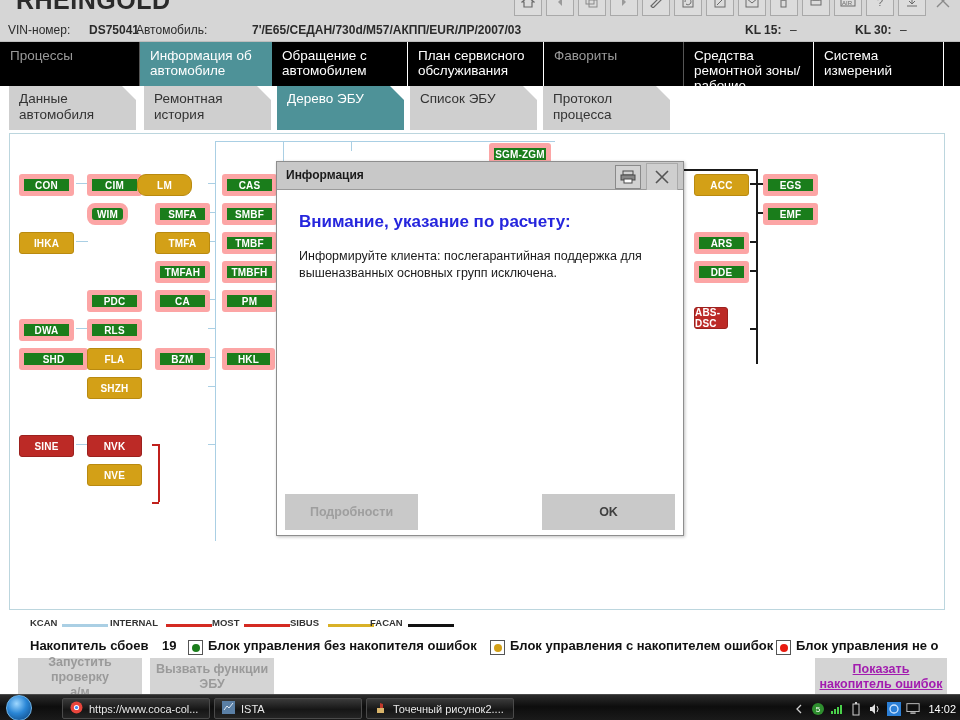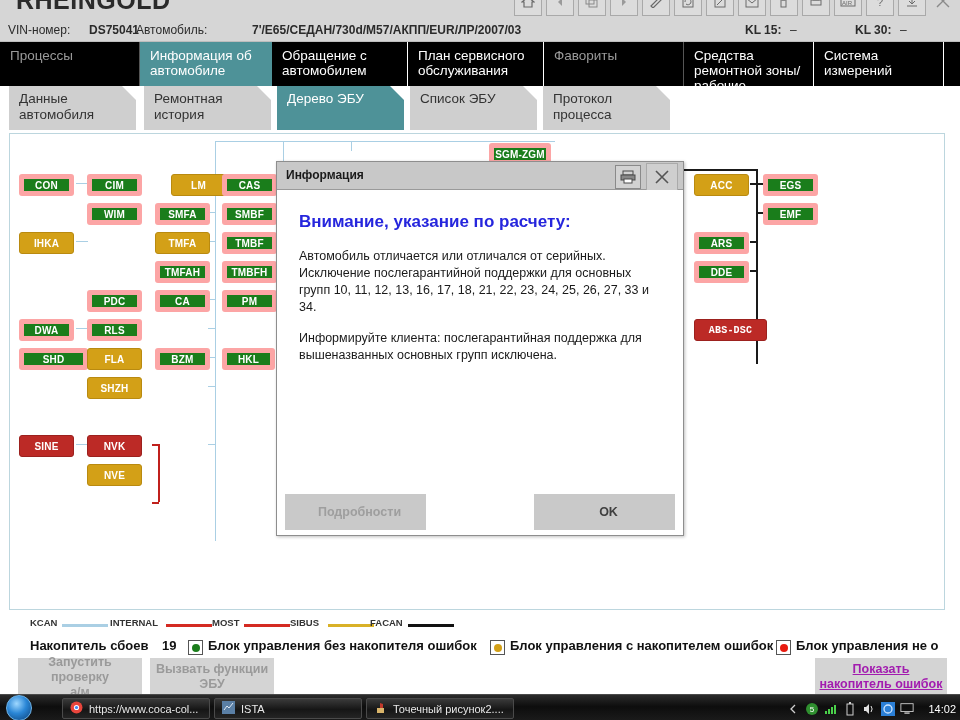--- a/index.html
+++ b/index.html
@@ -100,39 +100,39 @@
   .dlg-btn-print{position:absolute;right:42px;top:3px;width:24px;height:22px;
                  border:1px solid #8a8a8a;background:#d2d2d2;display:flex;align-items:center;justify-content:center;}
   .dlg-btn-close{position:absolute;right:5px;top:1px;width:30px;height:26px;
                  border:1px solid #aaa;background:#cfcfcf;display:flex;align-items:center;justify-content:center;}
   .dlg-body{position:absolute;left:0;top:28px;width:100%;height:300px;background:#fff;box-sizing:border-box;
             padding:22px 22px 0 22px;}
   .dlg-h{font-size:17px;font-weight:bold;color:#2626dd;margin:0 0 16px 0;}
   .dlg-p{font-size:12.5px;line-height:17px;color:#1a1a1a;margin:0 0 14px 0;}
   .dlg-foot{position:absolute;left:0;bottom:0;width:100%;height:47px;background:#fff;}
   .dlg-b{position:absolute;top:6px;height:36px;width:133px;background:#c9c9c9;
-         font-size:12.5px;font-weight:bold;display:flex;align-items:center;justify-content:center;padding-left:8px;}
+         font-size:12.5px;font-weight:bold;display:flex;align-items:center;justify-content:center;}
   #dlg-details-button{left:8px;color:#9e9e9e;}
   #dlg-ok-button{right:8px;color:#404040;}
 
   
   .taskbar{position:absolute;left:0;top:694px;width:960px;height:26px;
            background:linear-gradient(180deg,#2b2b2b 0%,#0d0d0d 45%,#1b1b1b 100%);
            border-top:1px solid #4a4a4a;}
   .startorb{position:absolute;left:4px;top:0px;width:30px;height:26px;}
   .startorb .orb{position:absolute;left:2px;top:0px;width:26px;height:26px;border-radius:50%;
      background:radial-gradient(circle at 40% 32%, #9fd8ff 0%, #2a86d6 45%, #0b3f77 100%);
      border:1px solid #6fb4e8;box-sizing:border-box;}
   .tb-item{position:absolute;top:3px;height:21px;
            background:linear-gradient(180deg,#3a3a3a 0%,#161616 55%,#242424 100%);
            border:1px solid #4a4a4a;border-radius:2px;box-sizing:border-box;
            display:flex;align-items:center;gap:6px;padding:0 7px;overflow:hidden;}
   .tb-item .lab{font-size:11px;color:#e8e8e8;white-space:nowrap;}
   .tray{position:absolute;right:4px;top:3px;height:21px;display:flex;align-items:center;gap:5px;}
-  .tray .clock{font-size:11px;color:#ffffff;margin-left:9px;}
+  .tray .clock{font-size:11px;color:#ffffff;margin-left:3px;}
   .mini{width:14px;height:14px;display:flex;align-items:center;justify-content:center;}
 </style>
 </head>
 <body>
 
 <div id="app">
 
   <div class="toolbar">
     <div class="brand">RHEINGOLD</div>
     <div class="tb-icons">
@@ -321,41 +321,41 @@
     <div class="lineh black" style="left:740px;top:49px;width:14px;"></div>
     <div class="lineh black" style="left:746px;top:78px;width:8px;"></div>
     <div class="lineh black" style="left:740px;top:107px;width:8px;"></div>
     <div class="lineh black" style="left:740px;top:136px;width:8px;"></div>
     <div class="lineh black" style="left:740px;top:194px;width:8px;"></div>
 
     <div id="tree-nodes">
         <div class="node green" style="left: 479px; top: 9px; width: 62px;">SGM-ZGM</div>
         <div class="node green" style="left: 9px; top: 40px; width: 55px;">CON</div>
         <div class="node green" style="left: 77px; top: 40px; width: 55px;">CIM</div>
-        <div class="node gold" style="left: 161px; top: 40px; width: 55px;">LM</div>
+        <div class="node gold" style="left: 127px; top: 40px; width: 55px; border-radius: 9px;">LM</div>
         <div class="node green" style="left: 212px; top: 40px; width: 55px;">CAS</div>
         <div class="node gold" style="left: 684px; top: 40px; width: 55px;">ACC</div>
         <div class="node green" style="left: 753px; top: 40px; width: 55px;">EGS</div>
-        <div class="node green" style="left: 77px; top: 69px; width: 55px;">WIM</div>
+        <div class="node green" style="left: 77px; top: 69px; width: 41px; border-radius: 8px;">WIM</div>
         <div class="node green" style="left: 145px; top: 69px; width: 55px;">SMFA</div>
         <div class="node green" style="left: 212px; top: 69px; width: 55px;">SMBF</div>
         <div class="node green" style="left: 753px; top: 69px; width: 55px;">EMF</div>
         <div class="node gold" style="left: 9px; top: 98px; width: 55px;">IHKA</div>
         <div class="node gold" style="left: 145px; top: 98px; width: 55px;">TMFA</div>
         <div class="node green" style="left: 212px; top: 98px; width: 55px;">TMBF</div>
         <div class="node green" style="left: 684px; top: 98px; width: 55px;">ARS</div>
         <div class="node green" style="left: 145px; top: 127px; width: 55px;">TMFAH</div>
         <div class="node green" style="left: 212px; top: 127px; width: 55px;">TMBFH</div>
         <div class="node green" style="left: 684px; top: 127px; width: 55px;">DDE</div>
         <div class="node green" style="left: 77px; top: 156px; width: 55px;">PDC</div>
         <div class="node green" style="left: 145px; top: 156px; width: 55px;">CA</div>
         <div class="node green" style="left: 212px; top: 156px; width: 55px;">PM</div>
         <div class="node green" style="left: 9px; top: 185px; width: 55px;">DWA</div>
         <div class="node green" style="left: 77px; top: 185px; width: 55px;">RLS</div>
-        <div class="node red" style="left: 684px; top: 185px; width: 73px; font-family: Liberation Mono, monospace;">ABS-DSC</div>
+        <div class="node red" style="left: 684px; top: 173px; width: 34px;">ABS-DSC</div>
         <div class="node green" style="left: 9px; top: 214px; width: 69px;">SHD</div>
         <div class="node gold" style="left: 77px; top: 214px; width: 55px;">FLA</div>
         <div class="node green" style="left: 145px; top: 214px; width: 55px;">BZM</div>
         <div class="node green" style="left: 212px; top: 214px; width: 53px;">HKL</div>
         <div class="node gold" style="left: 77px; top: 243px; width: 55px;">SHZH</div>
         <div class="node red" style="left: 9px; top: 301px; width: 55px;">SINE</div>
         <div class="node red" style="left: 77px; top: 301px; width: 55px;">NVK</div>
         <div class="node gold" style="left: 77px; top: 330px; width: 55px;">NVE</div>
       </div>
   </div>
@@ -424,21 +424,20 @@
           </svg>
       </div>
       <div class="dlg-btn-close">
         <svg width="18" height="18" viewBox="0 0 18 18">
             <path d="M3 3l12 12M15 3L3 15" stroke="#555" stroke-width="1.6"></path>
           </svg>
       </div>
     </div>
     <div class="dlg-body">
       <div class="dlg-h">Внимание, указание по расчету:</div>
-      <div class="dlg-p">Автомобиль отличается или отличался от серийных. Исключение послегарантийной поддержки для основных групп 10, 11, 12, 13, 16, 17, 18,  21, 22, 23, 24, 25, 26, 27, 33 и 34.</div>
       <div class="dlg-p">Информируйте клиента: послегарантийная поддержка для вышеназванных основных групп исключена.</div>
     </div>
     <div class="dlg-foot">
       <div class="dlg-b" id="dlg-details-button">Подробности</div>
       <div class="dlg-b" id="dlg-ok-button">OK</div>
     </div>
   </div>
 
   <div class="taskbar">
     <div class="startorb">

